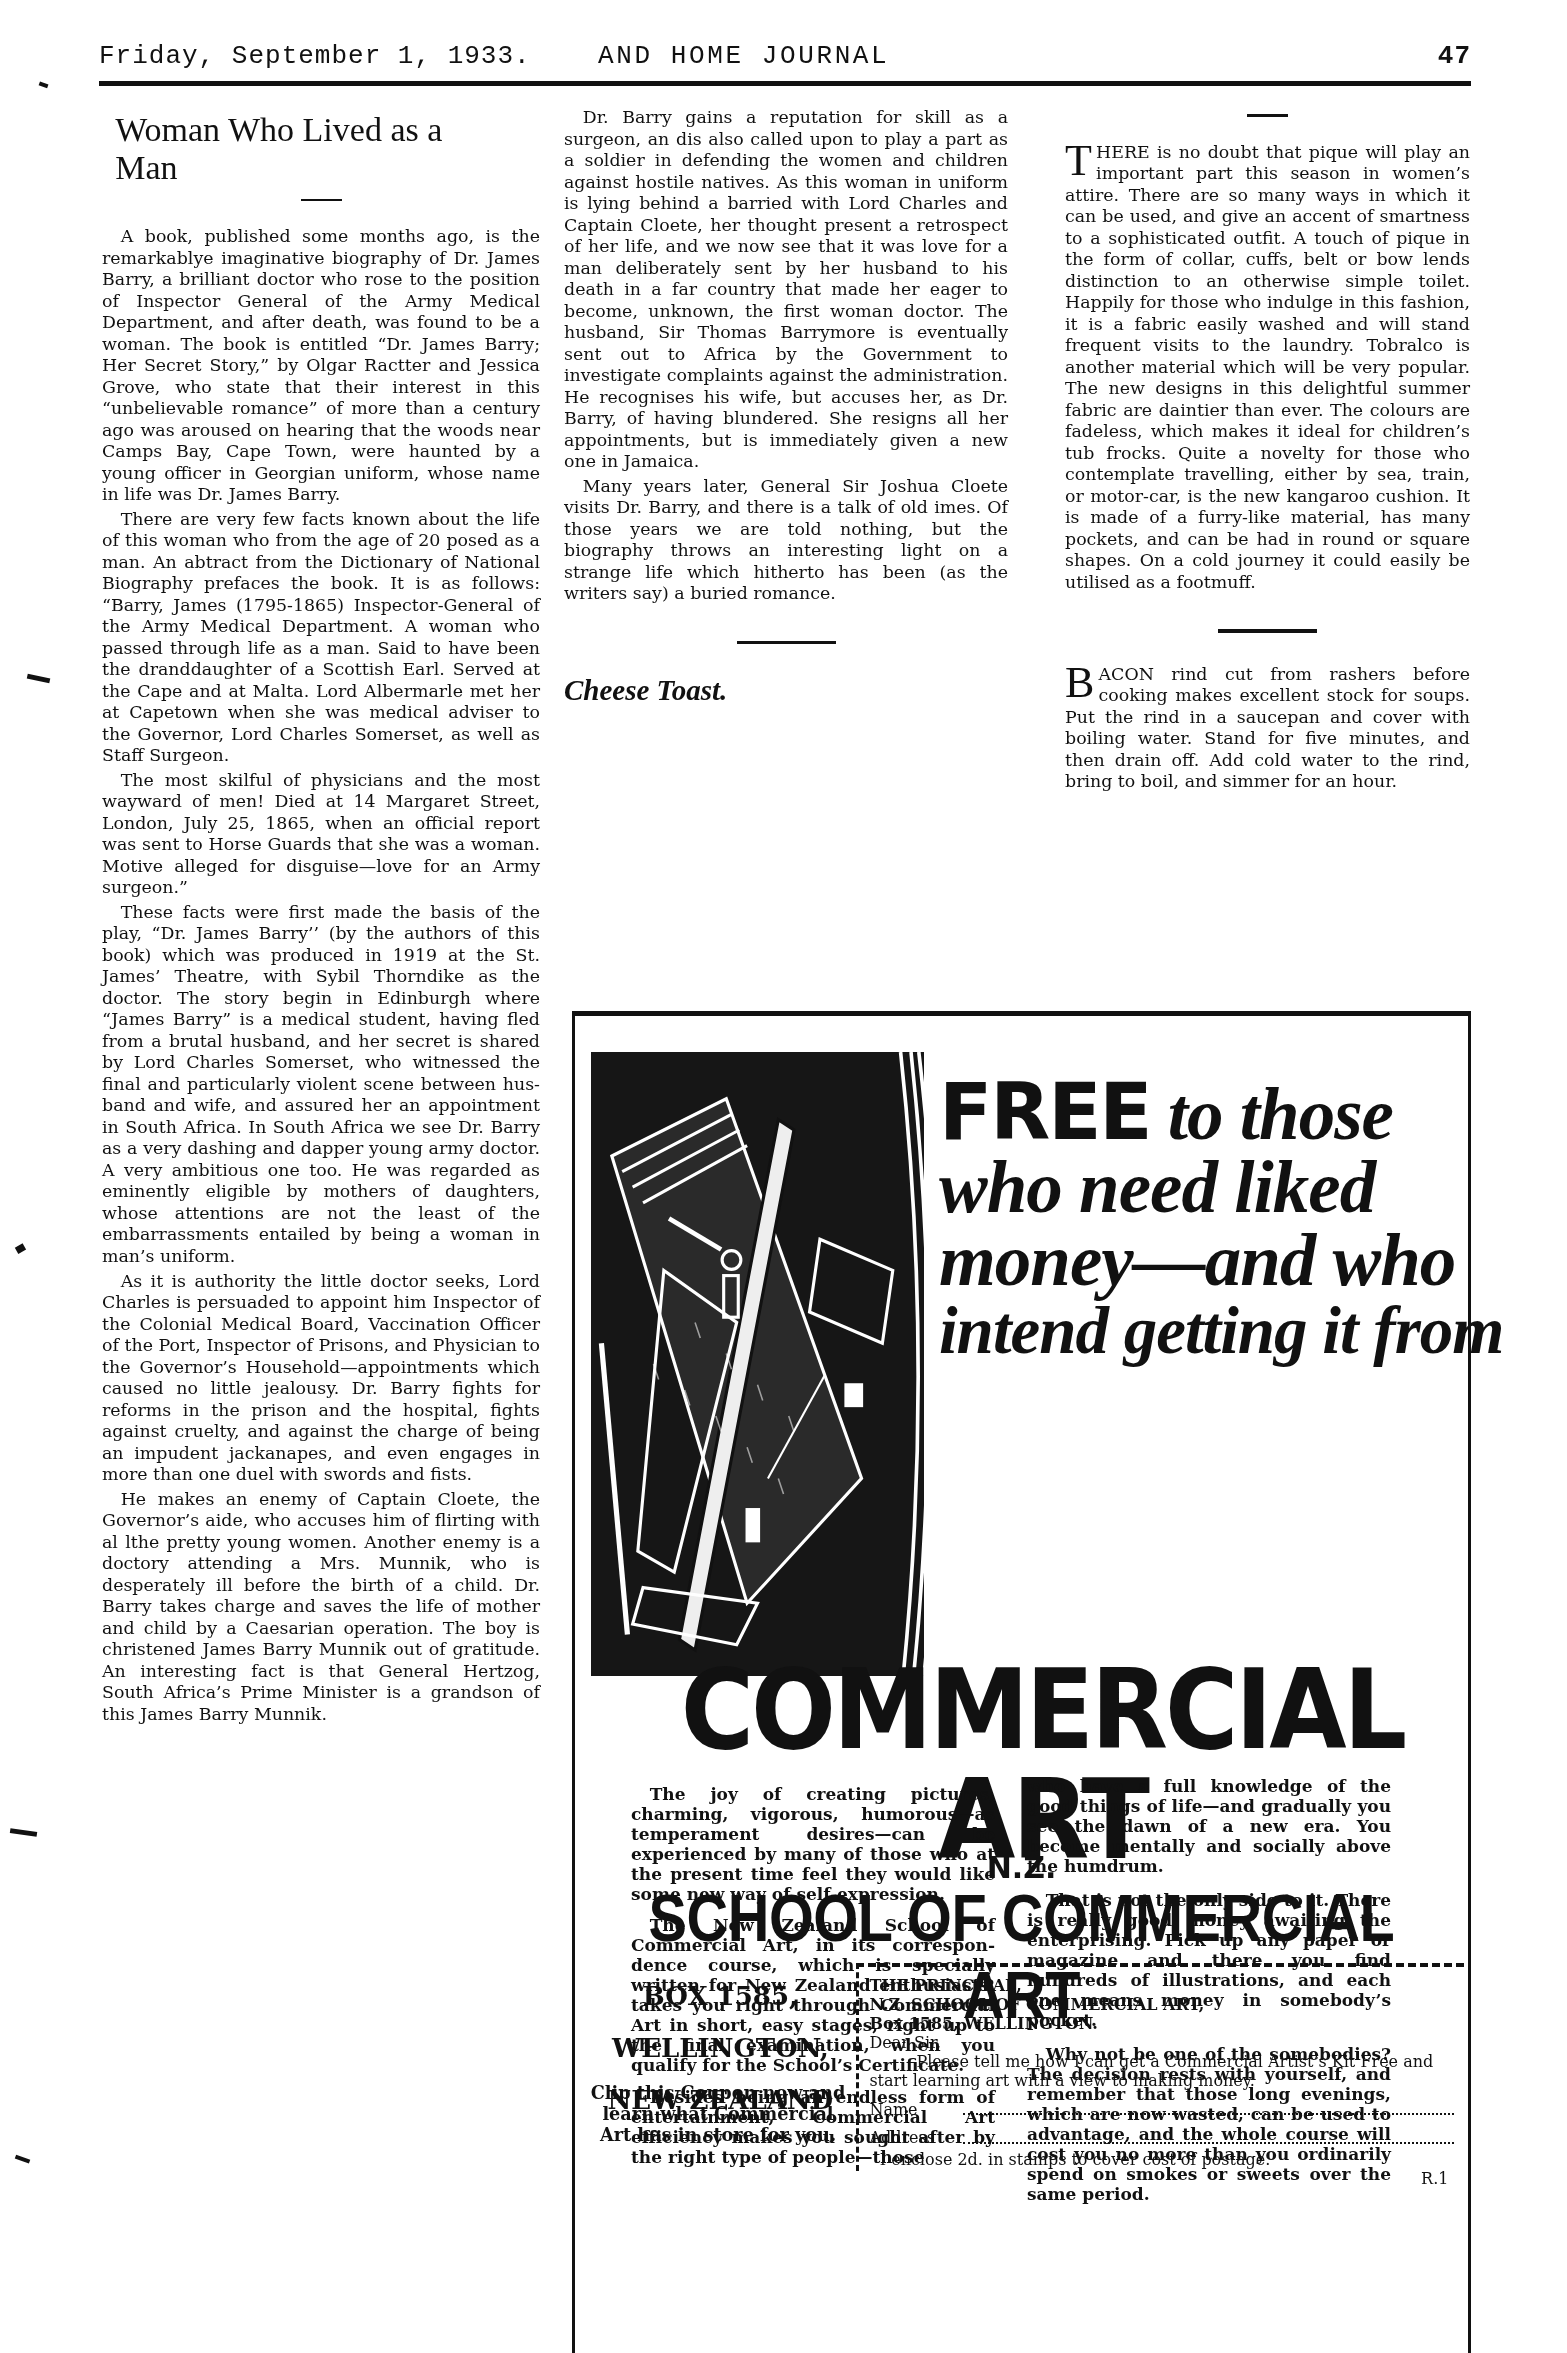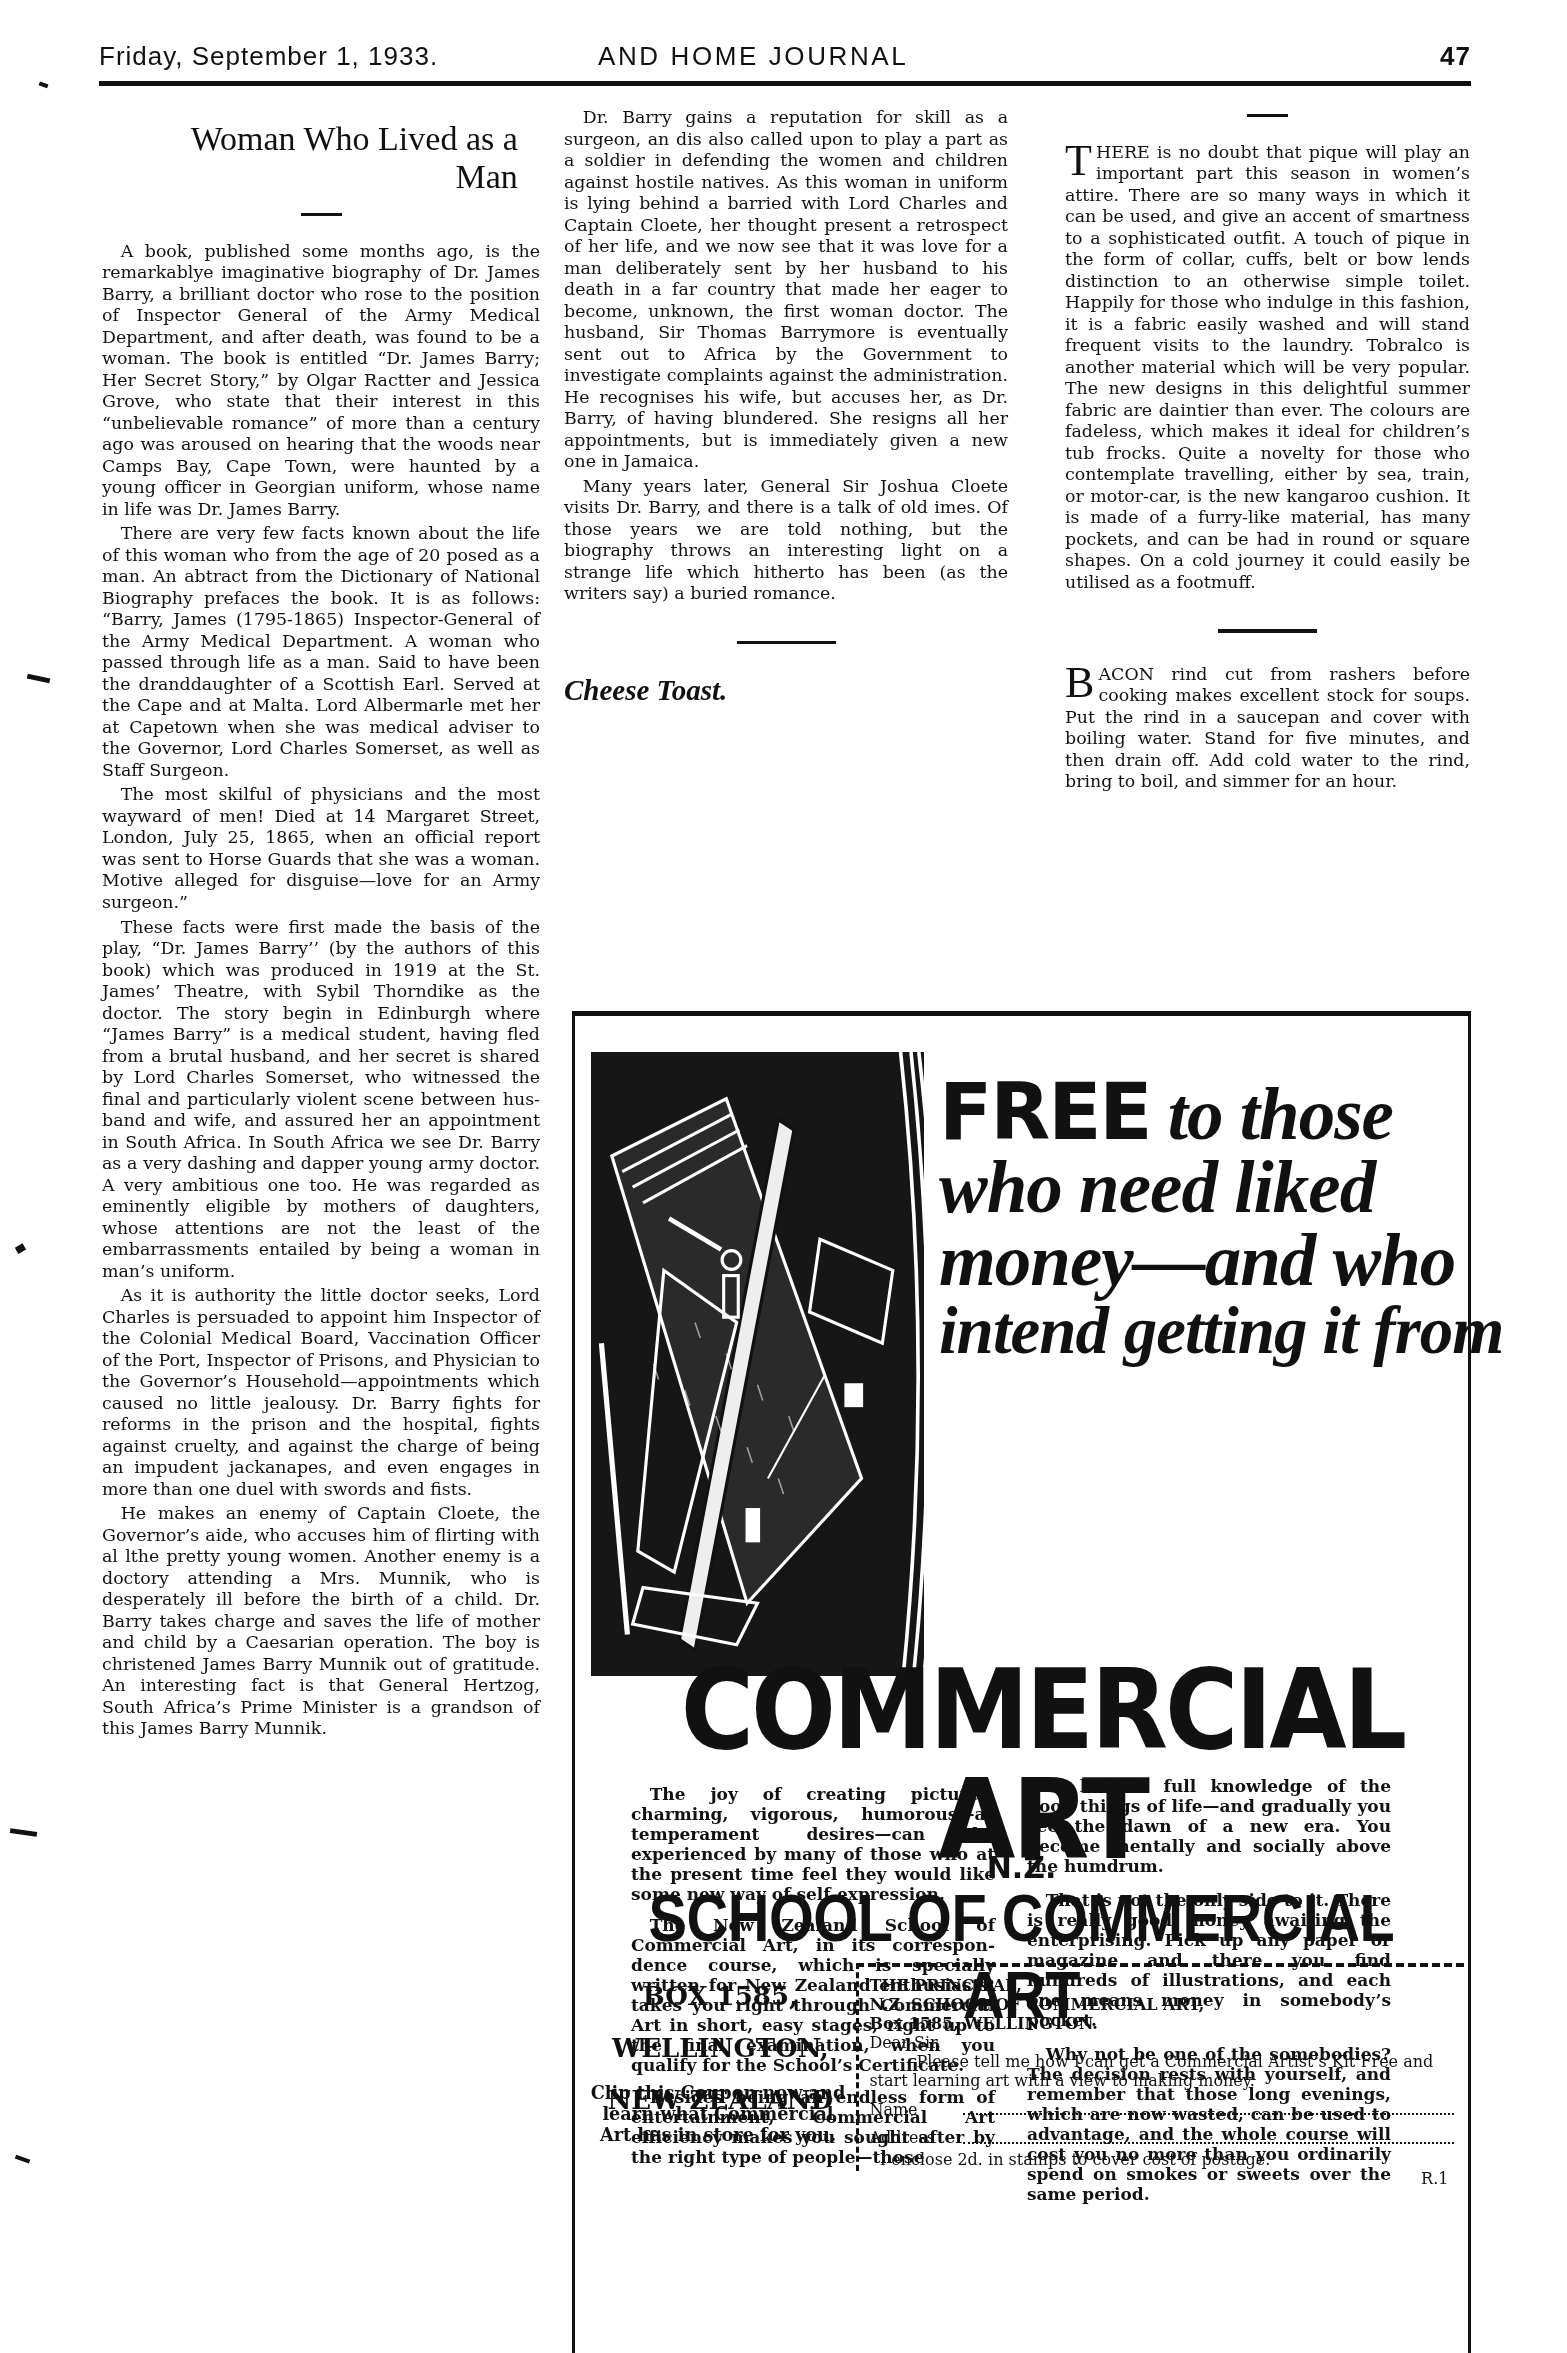--- a/index.html
+++ b/index.html
@@ -2,38 +2,38 @@
 <html style="font-size:8.3px"><head>
 <meta charset="utf-8">
 <style>
   html, body { margin: 0; padding: 0; background: #ffffff; }
   body {
     width: 1567px; height: 2354px; position: relative; overflow: hidden;
     font-family: "DejaVu Serif", "Liberation Serif", serif; color: #111;
   }
   .masthead {
     position: absolute; left: 99px; top: 36px; width: 1372px; height: 42px;
-    font-family: Liberation Sans, sans-serif; font-size: 26px;
+    font-family: Liberation Mono, monospace; font-size: 26px;
     letter-spacing: 1px;
   }
   .masthead .date { position: absolute; left: 0; top: 5.2px; }
   .masthead .title { position: absolute; left: 499px; top: 5.2px; letter-spacing: 2.6px; }
   .masthead .pageno { position: absolute; right: 0; top: 5.2px; font-weight: bold; }
   .masthead-rule {
     position: absolute; left: 99px; top: 81px; width: 1372px; height: 5.2px;
     background: #111;
   }
   .col { position: absolute; font-size: 17.4px; line-height: 21.5px; text-align: justify; }
   .col p { margin: 0; text-indent: 18.7px; hyphens: manual; }
   .col p + p { margin-top: 3.1px; }
   #col1 { left: 102px; top: 103px; width: 438px; }
   #col2 { left: 564px; top: 107px; width: 444px; }
   #col3 { left: 1065px; top: 103px; width: 405px; }
 
-  .headline { font-family: "Liberation Serif", "DejaVu Serif", serif; text-align: right; line-height: 1.12; margin: 17px; font-weight: normal; }
+  .headline { font-family: "Liberation Serif", "DejaVu Serif", serif; text-align: left; line-height: 1.12; margin: 8px; font-weight: normal; }
   #col1 .headline { font-size: 34px; padding: 0 5.2px; }
   #col3 .headline { font-size: 35px; }
   .short-rule { width: 41px; height: 2.6px; background: #111; margin: 11.4px auto 25px; }
   .section-rule { width: 99px; height: 3.1px; background: #111; margin: 36px auto 31px; }
   .italic-head { font-family: "Liberation Serif", serif; font-style: italic; font-size: 29px; margin: 0 0 5.2px 0; line-height: 1.1; }
   .dropcap { float: left; font-size: 44px; line-height: 34px; margin: 2.1px 4.2px 0 0; font-family: "Liberation Serif", serif; }
   .drop-p { text-indent: 0 !important; }
 
   
   #ad {

